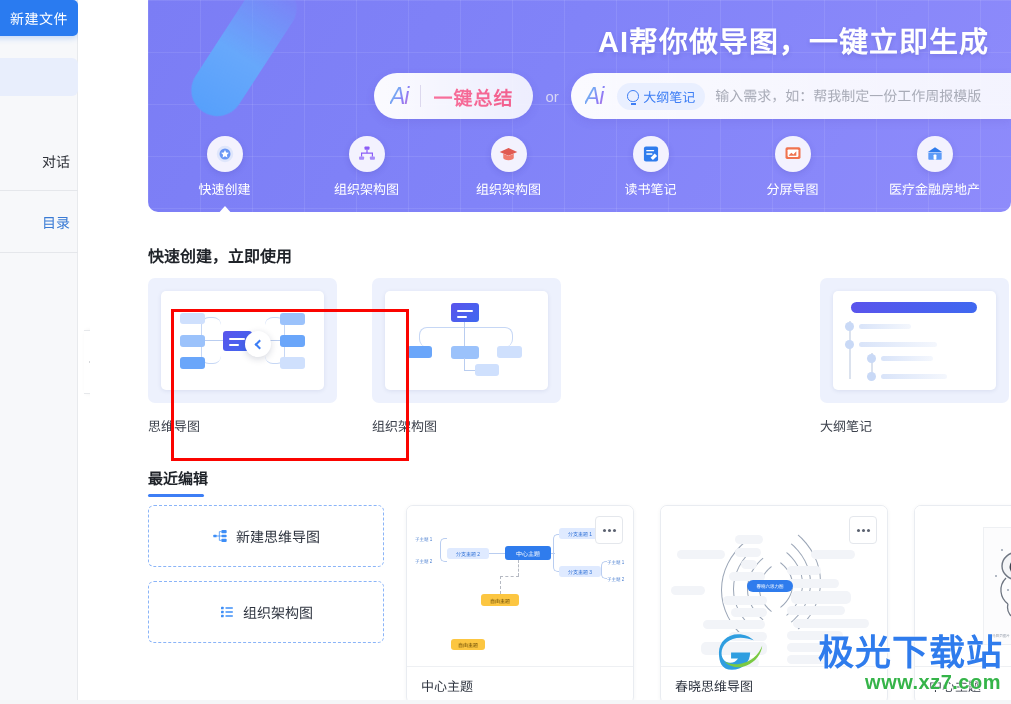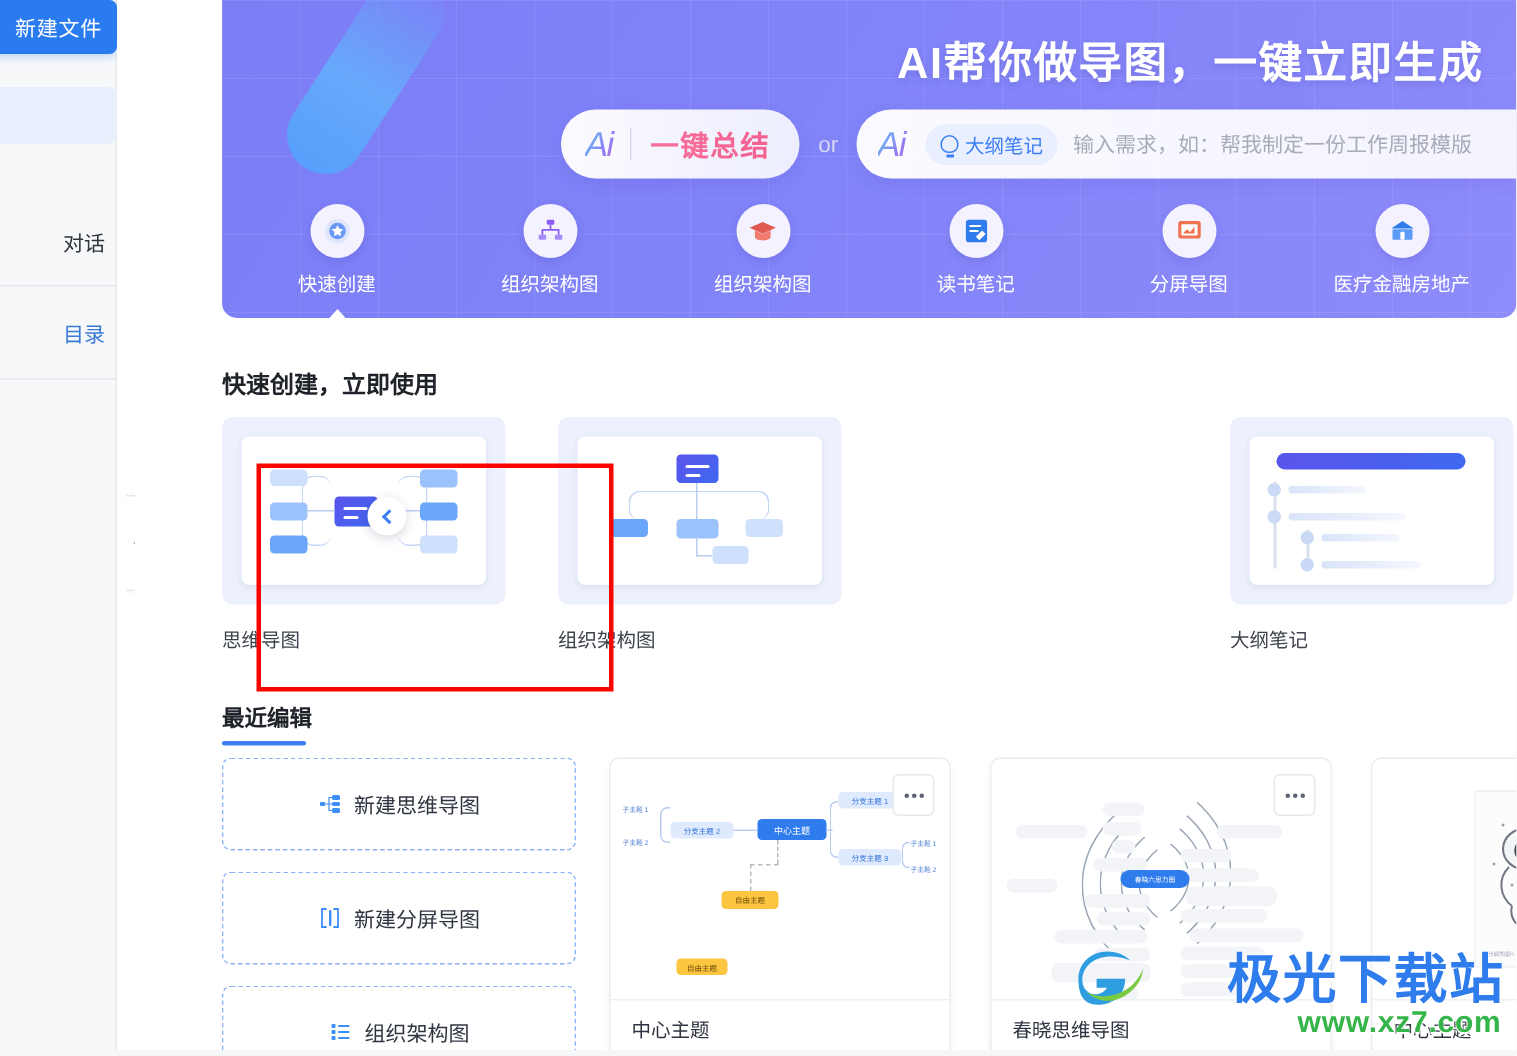--- a/index.html
+++ b/index.html
@@ -469,30 +469,20 @@
           <span class="cb-ic">
             <svg width="16" height="16" viewBox="0 0 24 24">
               <rect x="2" y="10" width="5" height="4" rx="1" fill="#3d8ef7"></rect>
               <rect x="14" y="3" width="8" height="5" rx="1.5" fill="#3d8ef7"></rect>
               <rect x="14" y="10" width="8" height="4" rx="1.5" fill="#3d8ef7"></rect>
               <rect x="14" y="16" width="8" height="5" rx="1.5" fill="#3d8ef7"></rect>
               <path d="M7 12h4M11 12V5.5h3M11 12h3M11 12v6.5h3" stroke="#3d8ef7" stroke-width="1.2" fill="none"></path>
             </svg>
           </span>
           <span>新建思维导图</span>
-        </div>
-        <div class="create-btn">
-          <span class="cb-ic">
-            <svg width="16" height="16" viewBox="0 0 24 24">
-              <path d="M8 3H4v18h4" stroke="#3d8ef7" stroke-width="1.8" fill="none" stroke-linecap="round"></path>
-              <path d="M16 3h4v18h-4" stroke="#3d8ef7" stroke-width="1.8" fill="none" stroke-linecap="round"></path>
-              <rect x="11" y="4" width="2.4" height="16" rx="1" fill="#3d8ef7"></rect>
-            </svg>
-          </span>
-          <span>新建分屏导图</span>
         </div>
         <div class="create-btn">
           <span class="cb-ic">
             <svg width="16" height="16" viewBox="0 0 24 24">
               <rect x="3" y="4" width="4" height="4" rx="1" fill="#3d8ef7"></rect>
               <rect x="3" y="10" width="4" height="4" rx="1" fill="#3d8ef7"></rect>
               <rect x="3" y="16" width="4" height="4" rx="1" fill="#3d8ef7"></rect>
               <rect x="9.5" y="5" width="11.5" height="2" rx="1" fill="#3d8ef7"></rect>
               <rect x="9.5" y="11" width="11.5" height="2" rx="1" fill="#3d8ef7"></rect>
               <rect x="9.5" y="17" width="11.5" height="2" rx="1" fill="#3d8ef7"></rect>

